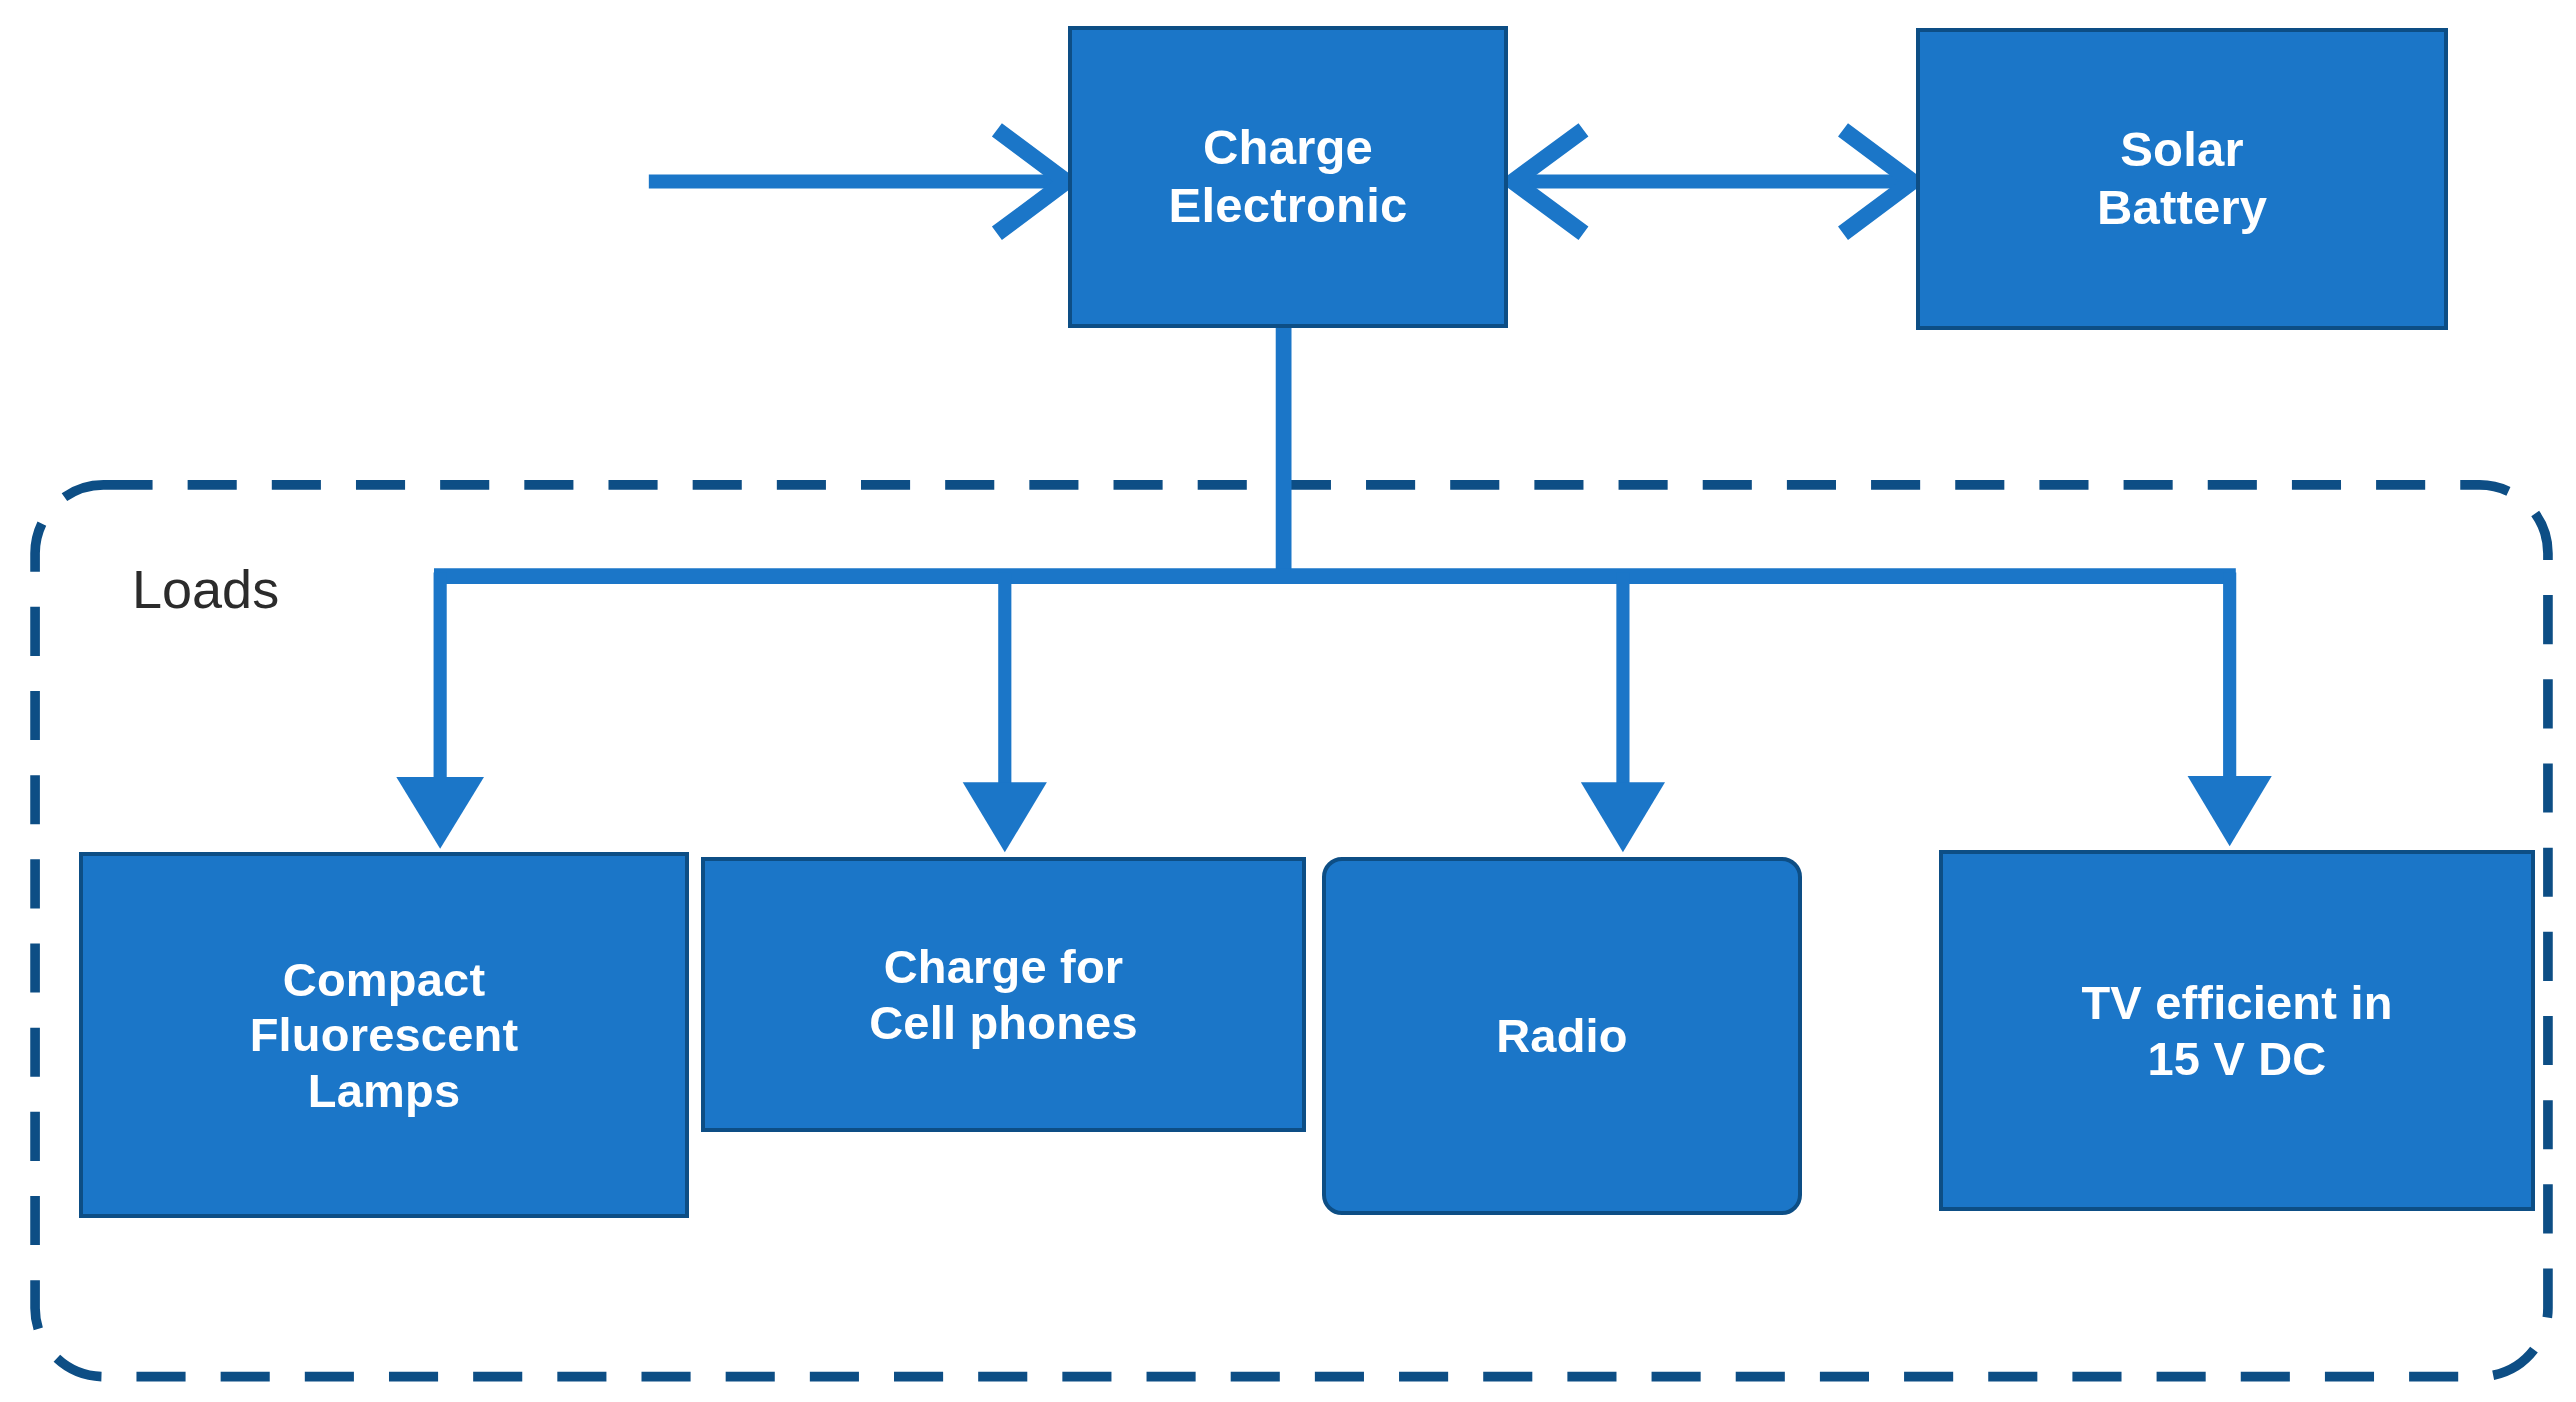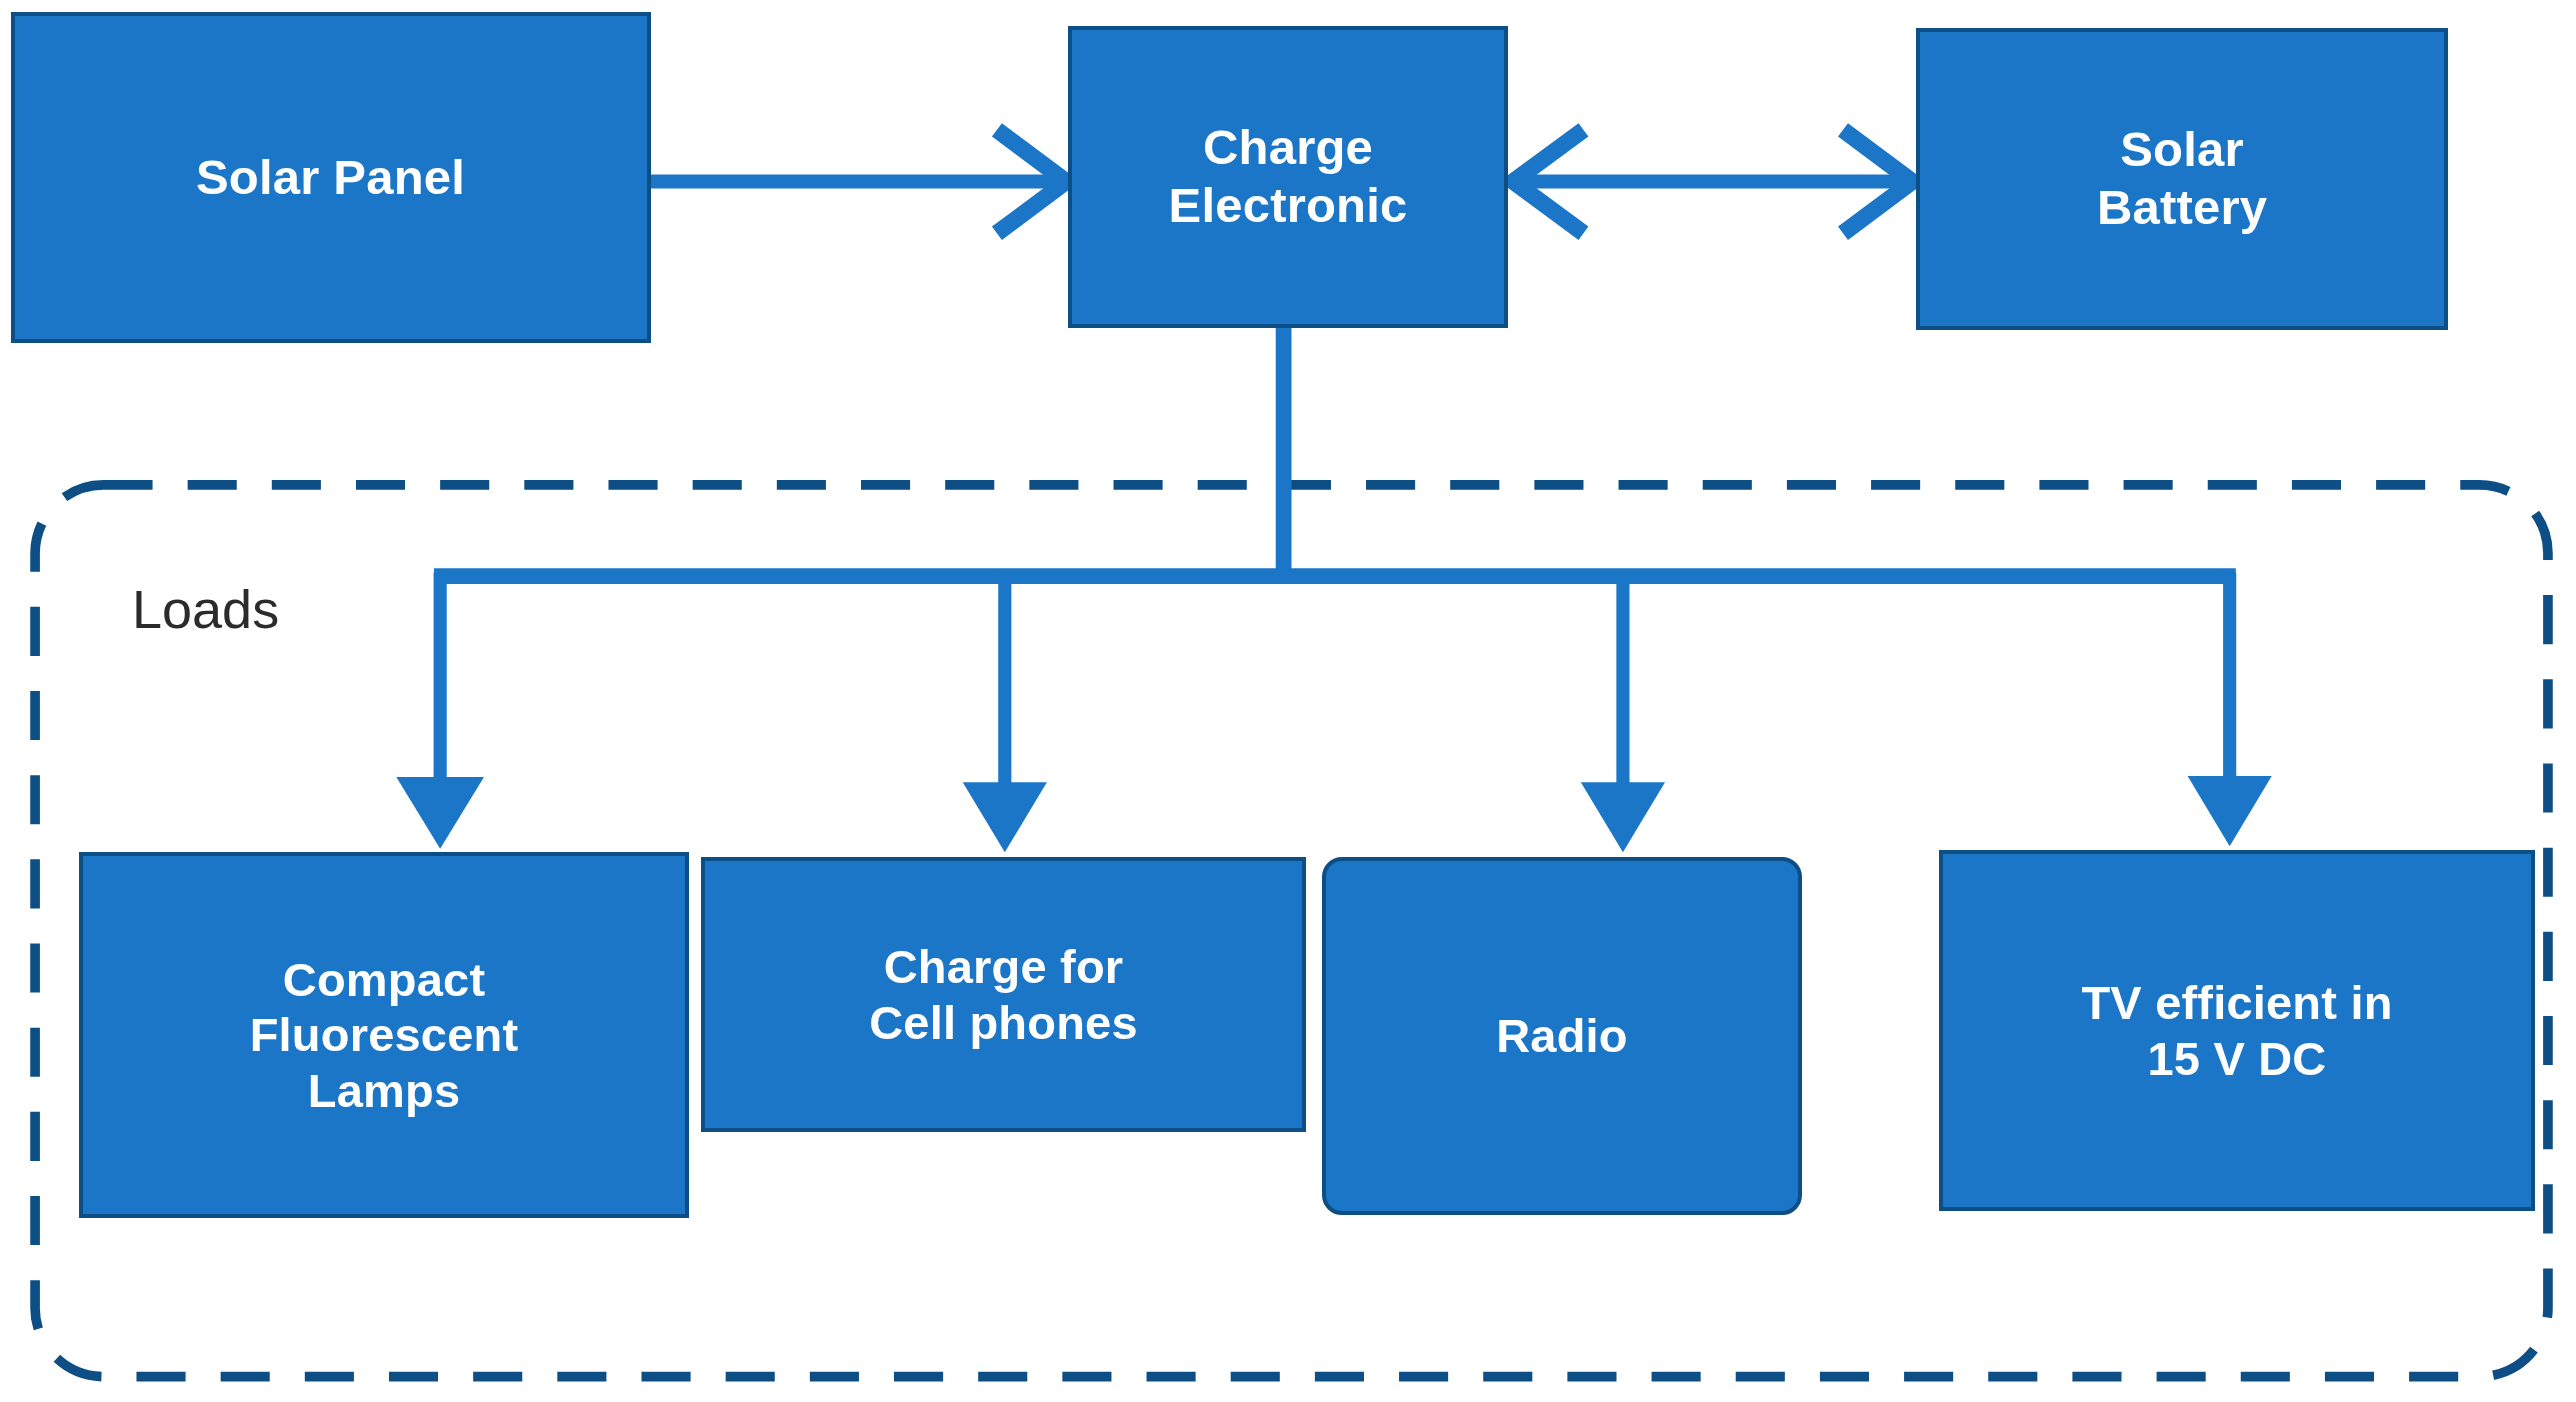--- a/index.html
+++ b/index.html
@@ -75,35 +75,32 @@
     <polygon points="1146,972 1098,892 1194,892" fill="#1b76c8"></polygon>
 
     <line x1="1851" y1="653" x2="1851" y2="905" stroke="#1b76c8" stroke-width="15"></line>
     <polygon points="1851,972 1803,892 1899,892" fill="#1b76c8"></polygon>
 
     <line x1="2543" y1="653" x2="2543" y2="898" stroke="#1b76c8" stroke-width="15"></line>
     <polygon points="2543,965 2495,885 2591,885" fill="#1b76c8"></polygon>
 
   </svg>
 
-  <div class="node-box" style="left:10.5px; top:12.3px; width:640px; height:331px; font-size:49px;">
-    <span>Solar Panel</span>
-  </div>
 
   <div class="node-box" style="left:1068px; top:26px; width:440px; height:302px; font-size:49px;">
     <span>Charge
 Electronic</span>
   </div>
 
   <div class="node-box" style="left:1916px; top:28px; width:532px; height:302px; font-size:49px;">
     <span>Solar
 Battery</span>
   </div>
 
-  <div class="loads-label" style="left:132px; top:578px; font-size:54px;">Loads</div>
+  <div class="loads-label" style="left:132px; top:558px; font-size:54px;">Loads</div>
 
   <div class="node-box" style="left:79px; top:852px; width:610px; height:366px; font-size:47px;">
     <span>Compact
 Fluorescent
 Lamps</span>
   </div>
 
   <div class="node-box" style="left:701px; top:857px; width:605px; height:275px; font-size:47px;">
     <span>Charge for
 Cell phones</span>

